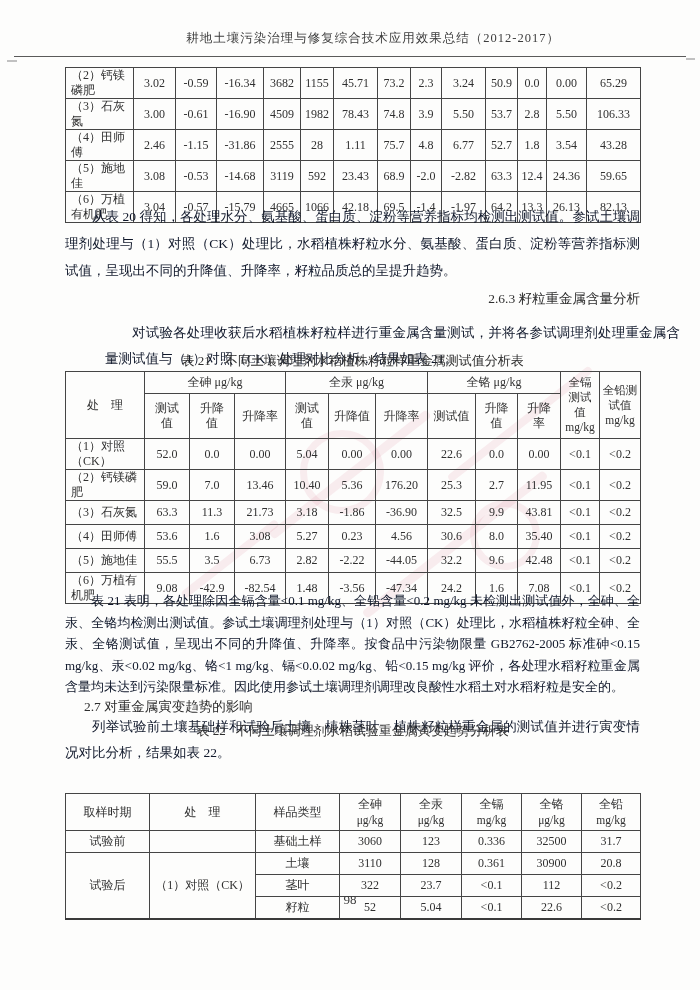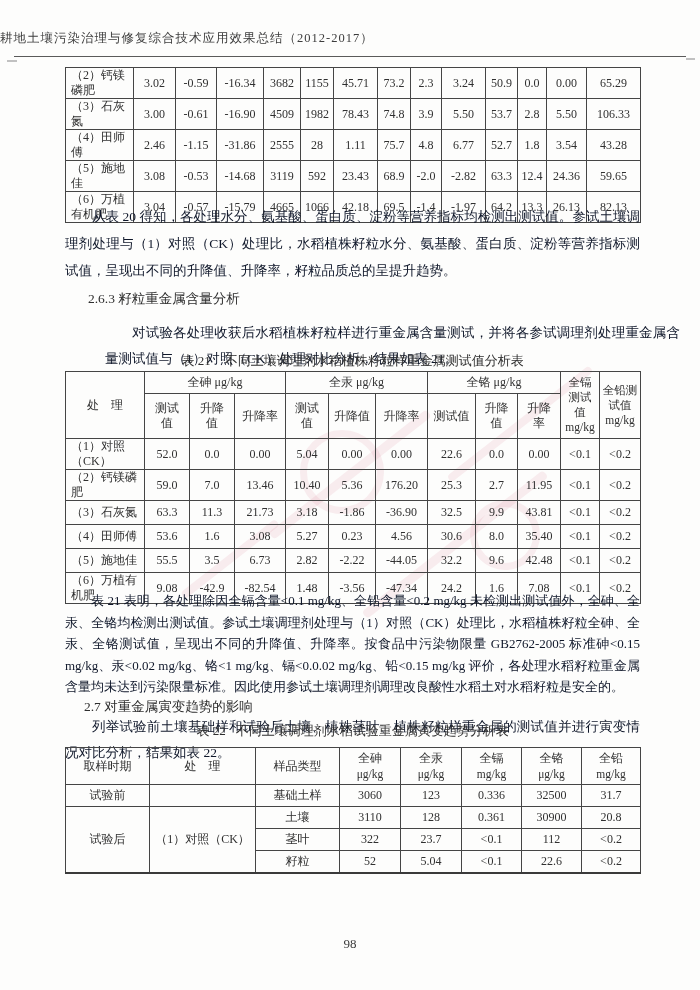--- a/index.html
+++ b/index.html
@@ -2,21 +2,21 @@
 <html><head>
 <meta charset="utf-8">
 <style>
   html,body{margin:0;padding:0;}
   body{
     width:700px;height:990px;position:relative;overflow:hidden;
     background:#fdfdfc;color:#2d2d2d;
     font-family:"Liberation Serif","DejaVu Serif",serif;
   }
   .page-header{
-    position:absolute;top:30px;left:0;width:560px;text-align:left;
+    position:absolute;top:30px;left:0;width:560px;text-align:right;
     font-size:12.5px;letter-spacing:1px;color:#3c3c3c;
   }
   .header-rule{
     position:absolute;top:56px;left:14px;width:672px;height:0;
     border-top:1.5px solid #5a5a5a;
   }
   .edge-mark{position:absolute;background:#9a9a9a;opacity:.6;}
   .content{position:absolute;left:65px;top:0;width:575px;}
   .blk{position:absolute;left:0;width:575px;}
 
@@ -36,21 +36,21 @@
   .unit{display:block;font-size:11.5px;}
 
   .para{margin:0;font-size:13.5px;line-height:27px;text-align:justify;
         text-indent:2em;color:#0f172a;}
   .para-tight{font-size:13px;line-height:21.5px;}
   .para-p4{line-height:26px;}
   .subhead{margin:0;font-size:13.5px;line-height:22px;text-indent:1.7em;color:#2e2e2e;}
   .caption{text-align:center;font-size:13px;color:#2e2e2e;}
   .caption .num{margin-right:14px;}
   .caption .num-small{margin-right:10px;}
-  .page-number{position:absolute;top:936px;left:0;width:700px;text-align:center;
+  .page-number{position:absolute;top:892px;left:0;width:700px;text-align:center;
                font-size:13px;color:#3a3a3a;}
 
   .wm{position:absolute;pointer-events:none;opacity:0.14;}
   .wm-bar{background:#d9879e;border-radius:4px;}
   .wm-ring{border:7px solid #d9879e;border-radius:50%;background:transparent;}
 </style>
 </head>
 <body>
 
 <div class="wm wm-bar" style="left:250px;top:470px;width:200px;height:9px;transform:rotate(-38deg);"></div>
@@ -167,21 +167,21 @@
         <td>82.13</td>
       </tr>
     </tbody>
       </table>
   </div>
 
   <div class="blk" style="top:203px;">
     <p class="para">从表 20 得知，各处理水分、氨基酸、蛋白质、淀粉等营养指标均检测出测试值。参试土壤调理剂处理与（1）对照（CK）处理比，水稻植株籽粒水分、氨基酸、蛋白质、淀粉等营养指标测试值，呈现出不同的升降值、升降率，籽粒品质总的呈提升趋势。</p>
   </div>
 
-  <div class="blk" style="top:288px;">
+  <div class="blk" style="top:288px;text-align:right;">
     <p class="subhead">2.6.3 籽粒重金属含量分析</p>
   </div>
 
   <div class="blk" style="top:320px;margin-left:40px;">
     <p class="para" style="line-height:26px;">对试验各处理收获后水稻植株籽粒样进行重金属含量测试，并将各参试调理剂处理重金属含量测试值与（1）对照（CK）处理对比分析，结果如表 21。</p>
   </div>
 
   <div class="blk caption" style="top:352px;">
     <span class="num">表 21</span><span>不同土壤调理剂水稻植株籽粒样重金属测试值分析表</span>
   </div>
@@ -319,21 +319,21 @@
   </div>
 
   <div class="blk" style="top:714px;">
     <p class="para para-p4">列举试验前土壤基础样和试验后土壤、植株茎叶、植株籽粒样重金属的测试值并进行寅变情况对比分析，结果如表 22。</p>
   </div>
 
   <div class="blk caption" style="top:722px;">
     <span class="num num-small">表 22</span><span>不同土壤调理剂水稻试验重金属寅变趋势分析表</span>
   </div>
 
-  <div class="blk" style="top:747px;">
+  <div class="blk" style="top:793px;">
     <table class="t22">
       <colgroup>
         <col style="width:84px">
           <col style="width:106px">
           <col style="width:84px">
           <col style="width:61px">
         <col style="width:61px">
           <col style="width:60px">
           <col style="width:60px">
           <col style="width:59px">

